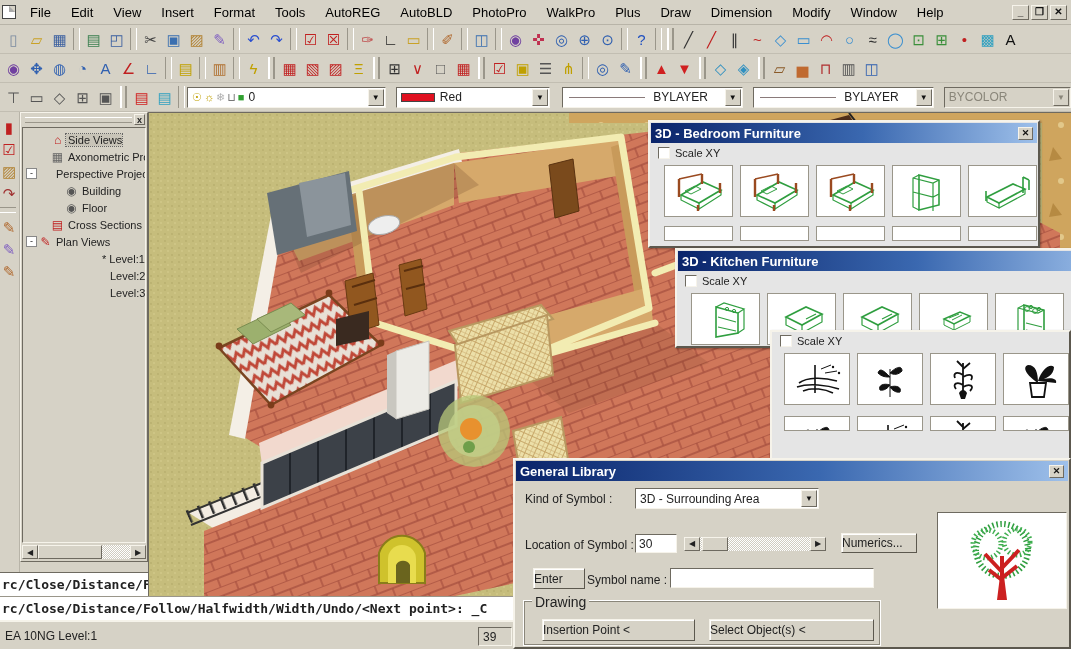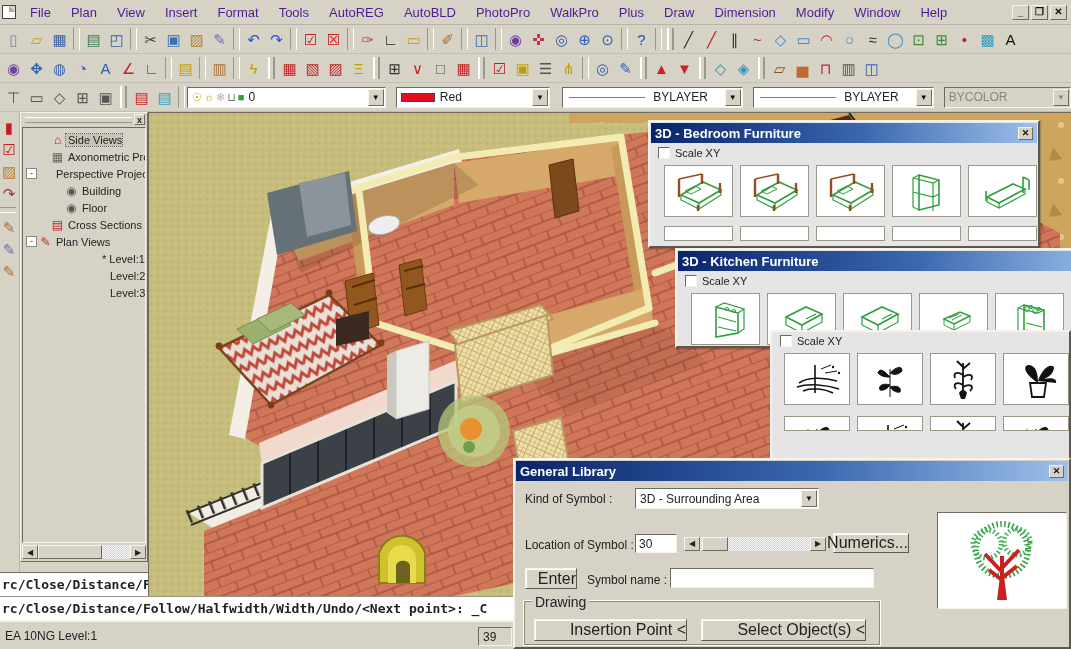--- a/index.html
+++ b/index.html
@@ -7,21 +7,21 @@
   .screen{position:relative;width:1071px;height:649px;overflow:hidden;
     background:#d6d2c6;font-family:"Liberation Sans",sans-serif;color:#222;}
   
   .raised{border:1px solid;border-color:#f6f3ea #6e6a60 #6e6a60 #f6f3ea;}
   .sunken{border:1px solid;border-color:#6e6a60 #f6f3ea #f6f3ea #6e6a60;}
   
   .menubar{position:absolute;left:0;top:0;width:1071px;height:25px;background:#d6d2c6;
     border-bottom:1px solid #b8b4a8;display:flex;align-items:center;}
   .mdi-doc{width:14px;height:14px;margin:0 4px 0 2px;background:#fff;border:1px solid #444;position:relative;}
   .mdi-doc:after{content:"";position:absolute;right:0;top:0;border:3px solid;border-color:#d6d2c6 #d6d2c6 #aaa #aaa;}
-  .menu-item{padding:2px 10px;font-size:13px;color:#4c1d95;white-space:nowrap;}
+  .menu-item{padding:2px 10px;font-size:13px;color:#000000;white-space:nowrap;}
   .win-ctrls{margin-left:auto;display:flex;gap:2px;padding-right:4px;}
   .wbtn{width:17px;height:15px;background:#d6d2c6;font-size:10px;font-weight:bold;color:#111;
     display:flex;align-items:center;justify-content:center;line-height:1;}
   
   .tbrow{position:absolute;left:0;width:1071px;height:29px;background:#d6d2c6;
     border-bottom:1px solid #c2beb2;display:flex;align-items:center;padding-left:2px;}
   .tbtn{width:23px;height:23px;display:flex;align-items:center;justify-content:center;flex:0 0 auto;}
   .tbtn .g{font-size:15px;line-height:1;}
   .tbtn.sep{width:7px;}
   .tbtn.sep{border-left:1px solid #9a968a;border-right:1px solid #fff;height:22px;margin:0 2px;}
@@ -87,21 +87,21 @@
   .tilerow{display:flex;gap:7px;padding:6px 0 0 14px;}
   .tile{width:69px;height:52px;background:#fff;border:1px solid #9a968a;display:flex;align-items:center;justify-content:center;overflow:hidden;}
   .tile svg{width:60px;height:44px;}
   .tile.sliver{height:15px;align-items:flex-start;}
   
   .dlg{position:absolute;left:513px;top:458px;width:558px;height:191px;z-index:9;background:#d6d2c6;
     border:2px solid;border-color:#f6f3ea #5c584e #5c584e #f6f3ea;}
   .dlg .pal-title{height:20px;}
   .lbl{position:absolute;font-size:12px;white-space:nowrap;}
   .btn{position:absolute;background:#d6d2c6;border:1px solid;border-color:#f6f3ea #5c584e #5c584e #f6f3ea;
-    box-shadow:inset 1px 1px 0 #fff;font-size:16px;display:flex;align-items:center;justify-content:flex-end;}
+    box-shadow:inset 1px 1px 0 #fff;font-size:12px;display:flex;align-items:center;justify-content:flex-start;margin-left:8px;}
   .field{position:absolute;background:#fff;border:1px solid;border-color:#6e6a60 #f6f3ea #f6f3ea #6e6a60;
     font-size:12px;padding:2px 3px;}
   .groupbox{position:absolute;border:1px solid #fff;outline:1px solid #8a867a;outline-offset:-2px;}
   .gb-label{position:absolute;top:-7px;left:8px;background:#d6d2c6;padding:0 3px;font-size:14px;}
   .preview{position:absolute;left:422px;top:30px;width:130px;height:97px;background:#fff;
     border:1px solid;border-color:#6e6a60 #f6f3ea #f6f3ea #6e6a60;display:flex;align-items:center;justify-content:center;}
   .hidden-defs{position:absolute;width:0;height:0;overflow:hidden;}
 </style>
 </head>
 <body>
@@ -170,21 +170,21 @@
         <path d="M24 42 L28 38 M40 42 L44 38" stroke="#2f9e3f" stroke-width="1.6"></path>
       </symbol>
     </defs>
   </svg>
 
   <div class="menubar">
     <div class="mdi-doc"></div>
     <div style="display:flex;">
 
     <div class="menu-item">File</div>
-        <div class="menu-item">Plan</div>
+        <div class="menu-item">Edit</div>
         <div class="menu-item">View</div>
         <div class="menu-item">Insert</div>
         <div class="menu-item">Format</div>
         <div class="menu-item">Tools</div>
         <div class="menu-item">AutoREG</div>
         <div class="menu-item">AutoBLD</div>
         <div class="menu-item">PhotoPro</div>
         <div class="menu-item">WalkPro</div>
         <div class="menu-item">Plus</div>
         <div class="menu-item">Draw</div>

